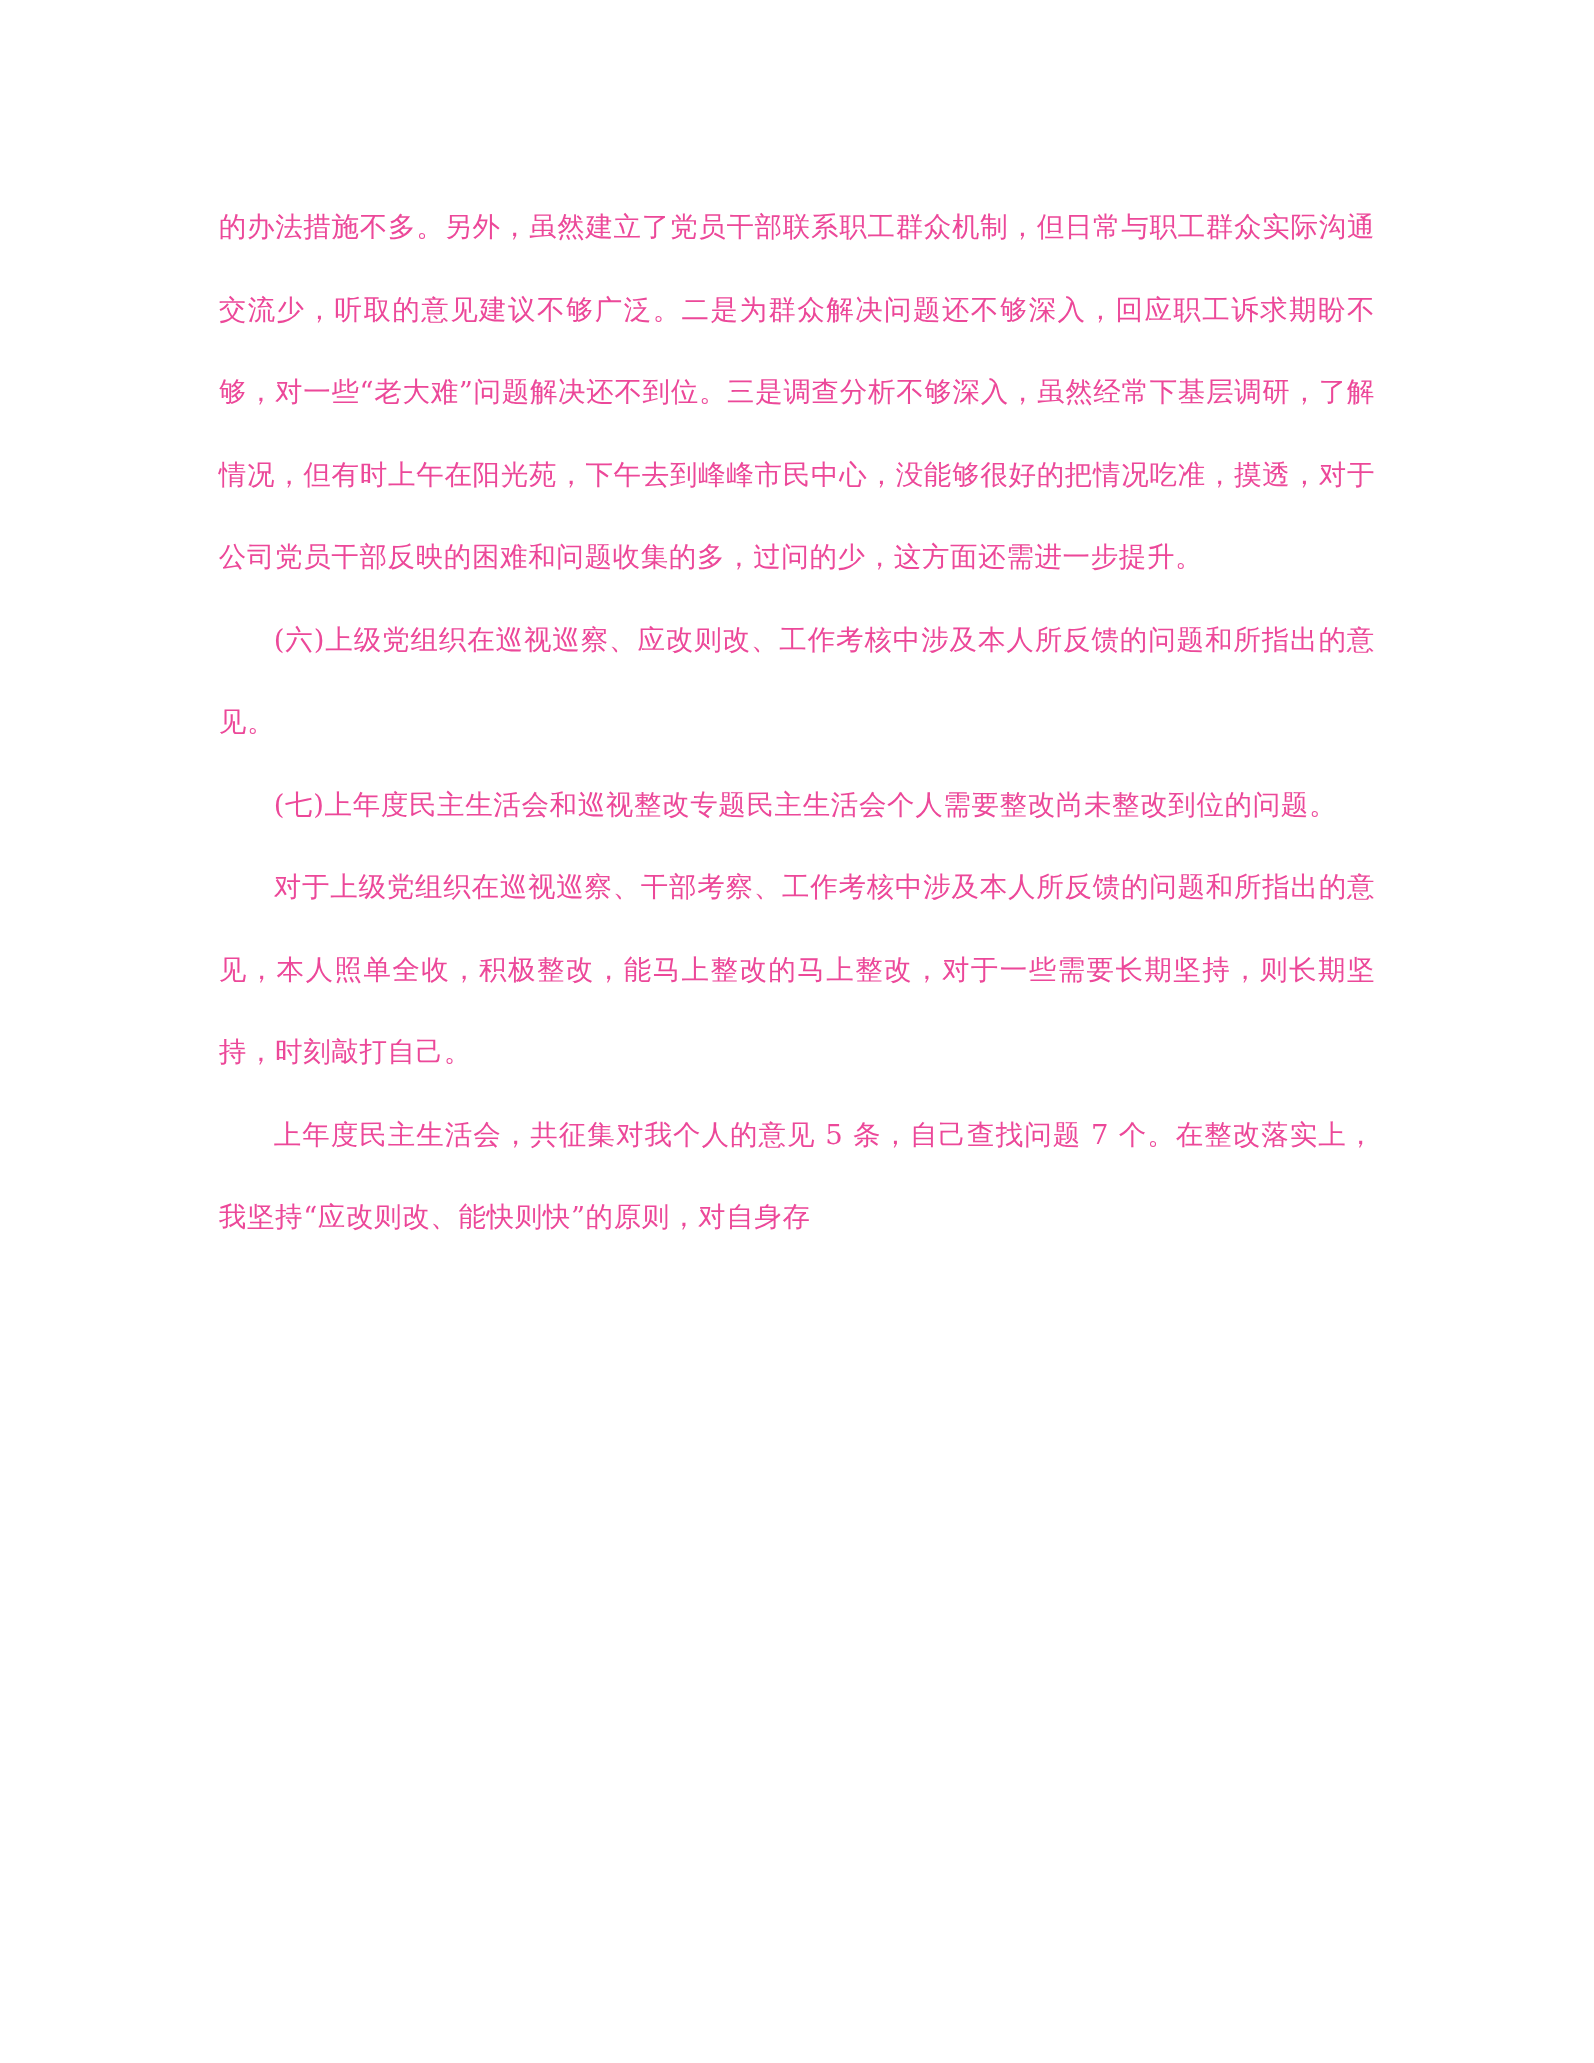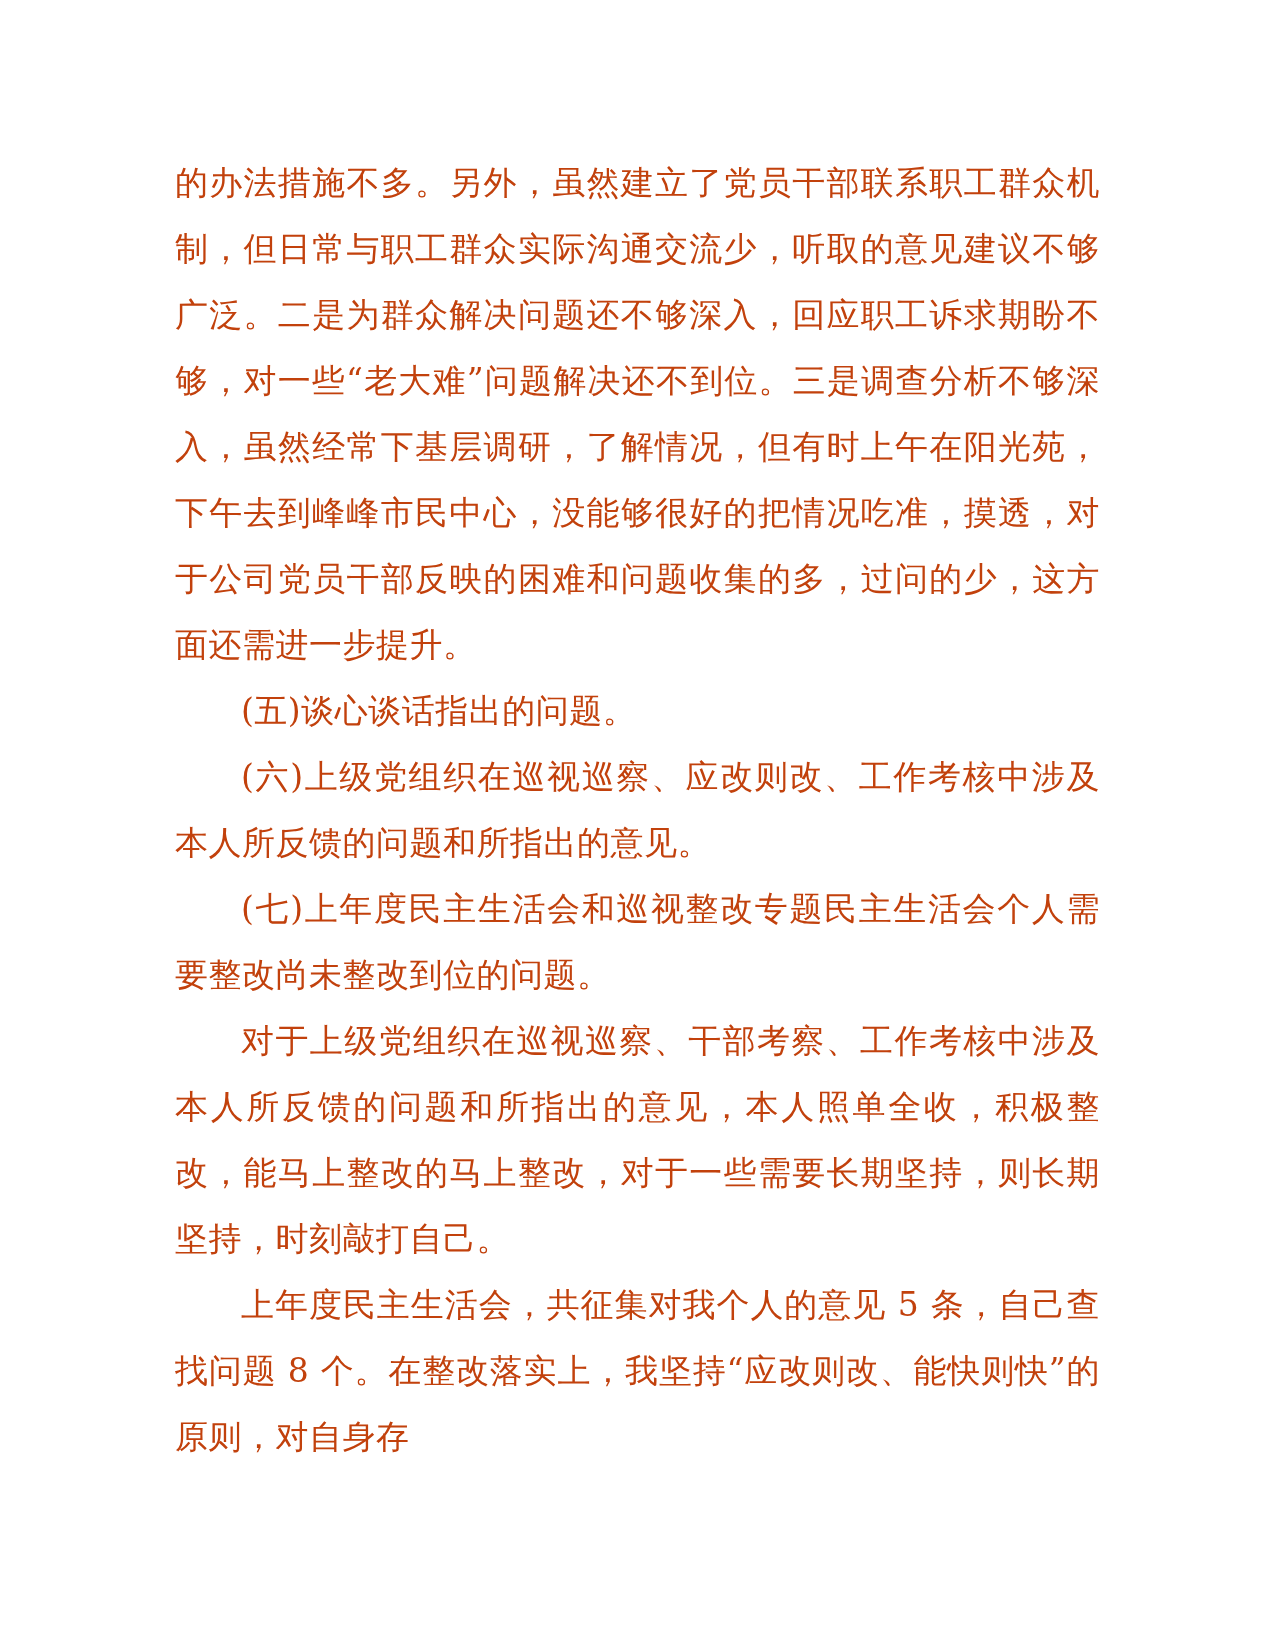--- a/index.html
+++ b/index.html
@@ -15,41 +15,40 @@
   }
   .page {
     position: relative;
     width: 1275px;
     height: 1650px;
     box-sizing: border-box;
     padding: 150px 175px 120px 175px;
     background: #ffffff;
   }
   .doc-body {
-    font-size: 33px;
+    font-size: 22px;
     line-height: 66px;
     text-align: justify;
     text-justify: inter-ideograph;
     letter-spacing: 0.5px;
-    color: #c2410c;
+    color: #ec4899;
   }
   .para {
     margin: 0 0 0 0;
     text-indent: 2em;
     white-space: normal;
   }
   .para.no-indent {
     text-indent: 0;
   }
 </style>
 </head>
 <body>
 
 <div class="page">
   <div class="doc-body">
     <p class="para no-indent">的办法措施不多。另外，虽然建立了党员干部联系职工群众机制，但日常与职工群众实际沟通交流少，听取的意见建议不够广泛。二是为群众解决问题还不够深入，回应职工诉求期盼不够，对一些“老大难”问题解决还不到位。三是调查分析不够深入，虽然经常下基层调研，了解情况，但有时上午在阳光苑，下午去到峰峰市民中心，没能够很好的把情况吃准，摸透，对于公司党员干部反映的困难和问题收集的多，过问的少，这方面还需进一步提升。</p>
-    <p class="para">(五)谈心谈话指出的问题。</p>
     <p class="para">(六)上级党组织在巡视巡察、应改则改、工作考核中涉及本人所反馈的问题和所指出的意见。</p>
     <p class="para">(七)上年度民主生活会和巡视整改专题民主生活会个人需要整改尚未整改到位的问题。</p>
     <p class="para">对于上级党组织在巡视巡察、干部考察、工作考核中涉及本人所反馈的问题和所指出的意见，本人照单全收，积极整改，能马上整改的马上整改，对于一些需要长期坚持，则长期坚持，时刻敲打自己。</p>
-    <p class="para">上年度民主生活会，共征集对我个人的意见 5 条，自己查找问题 8 个。在整改落实上，我坚持“应改则改、能快则快”的原则，对自身存</p>
+    <p class="para">上年度民主生活会，共征集对我个人的意见 5 条，自己查找问题 7 个。在整改落实上，我坚持“应改则改、能快则快”的原则，对自身存</p>
   </div>
 </div>
 
 </body></html>

